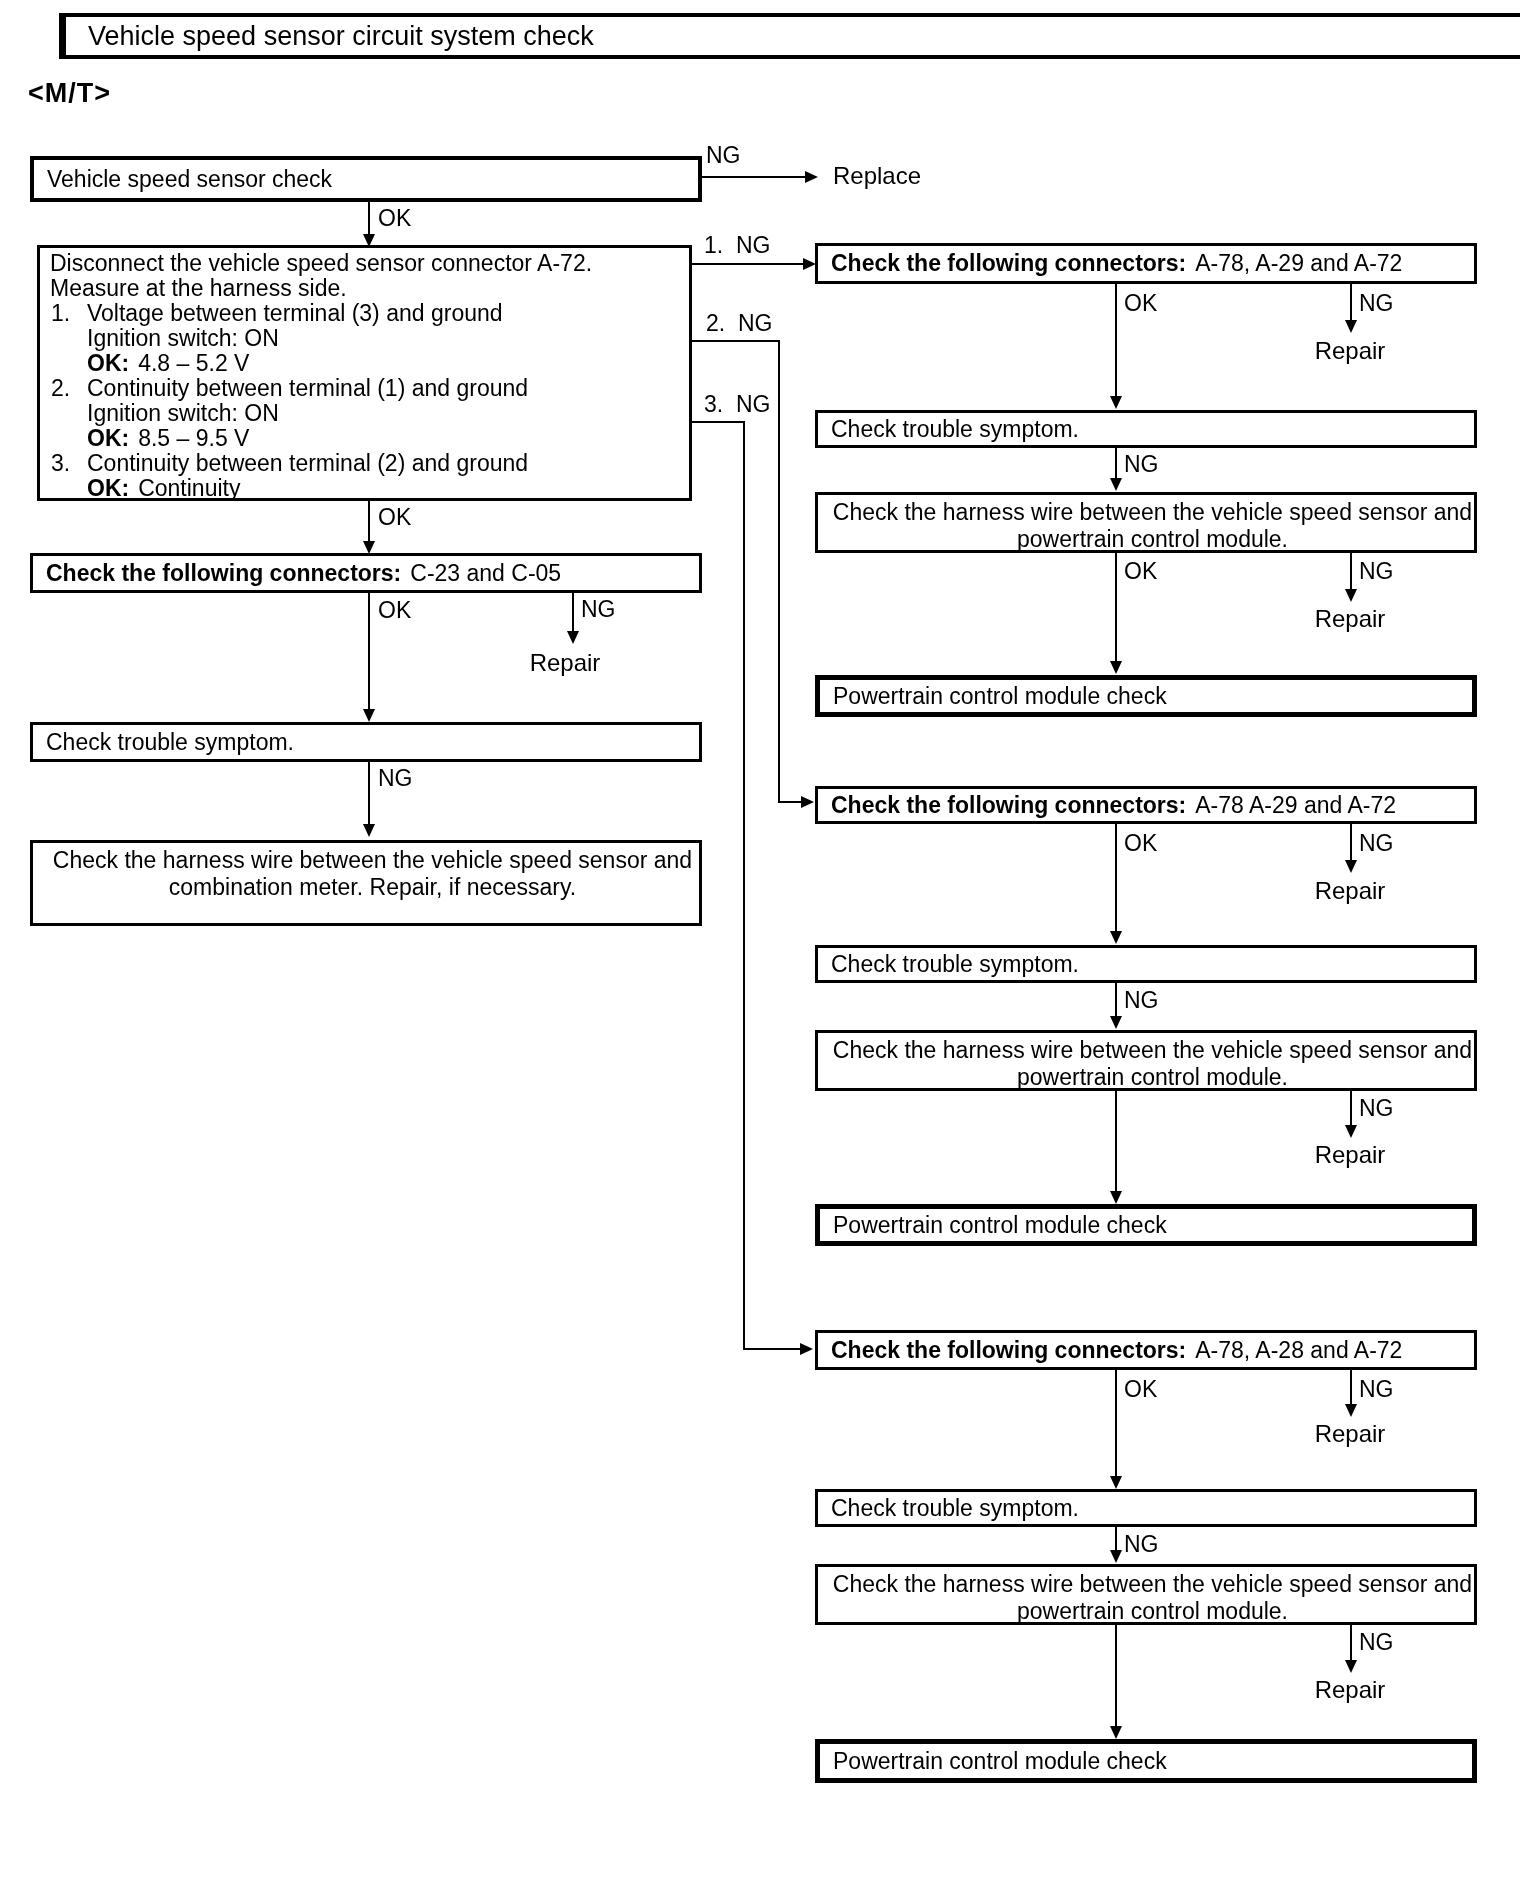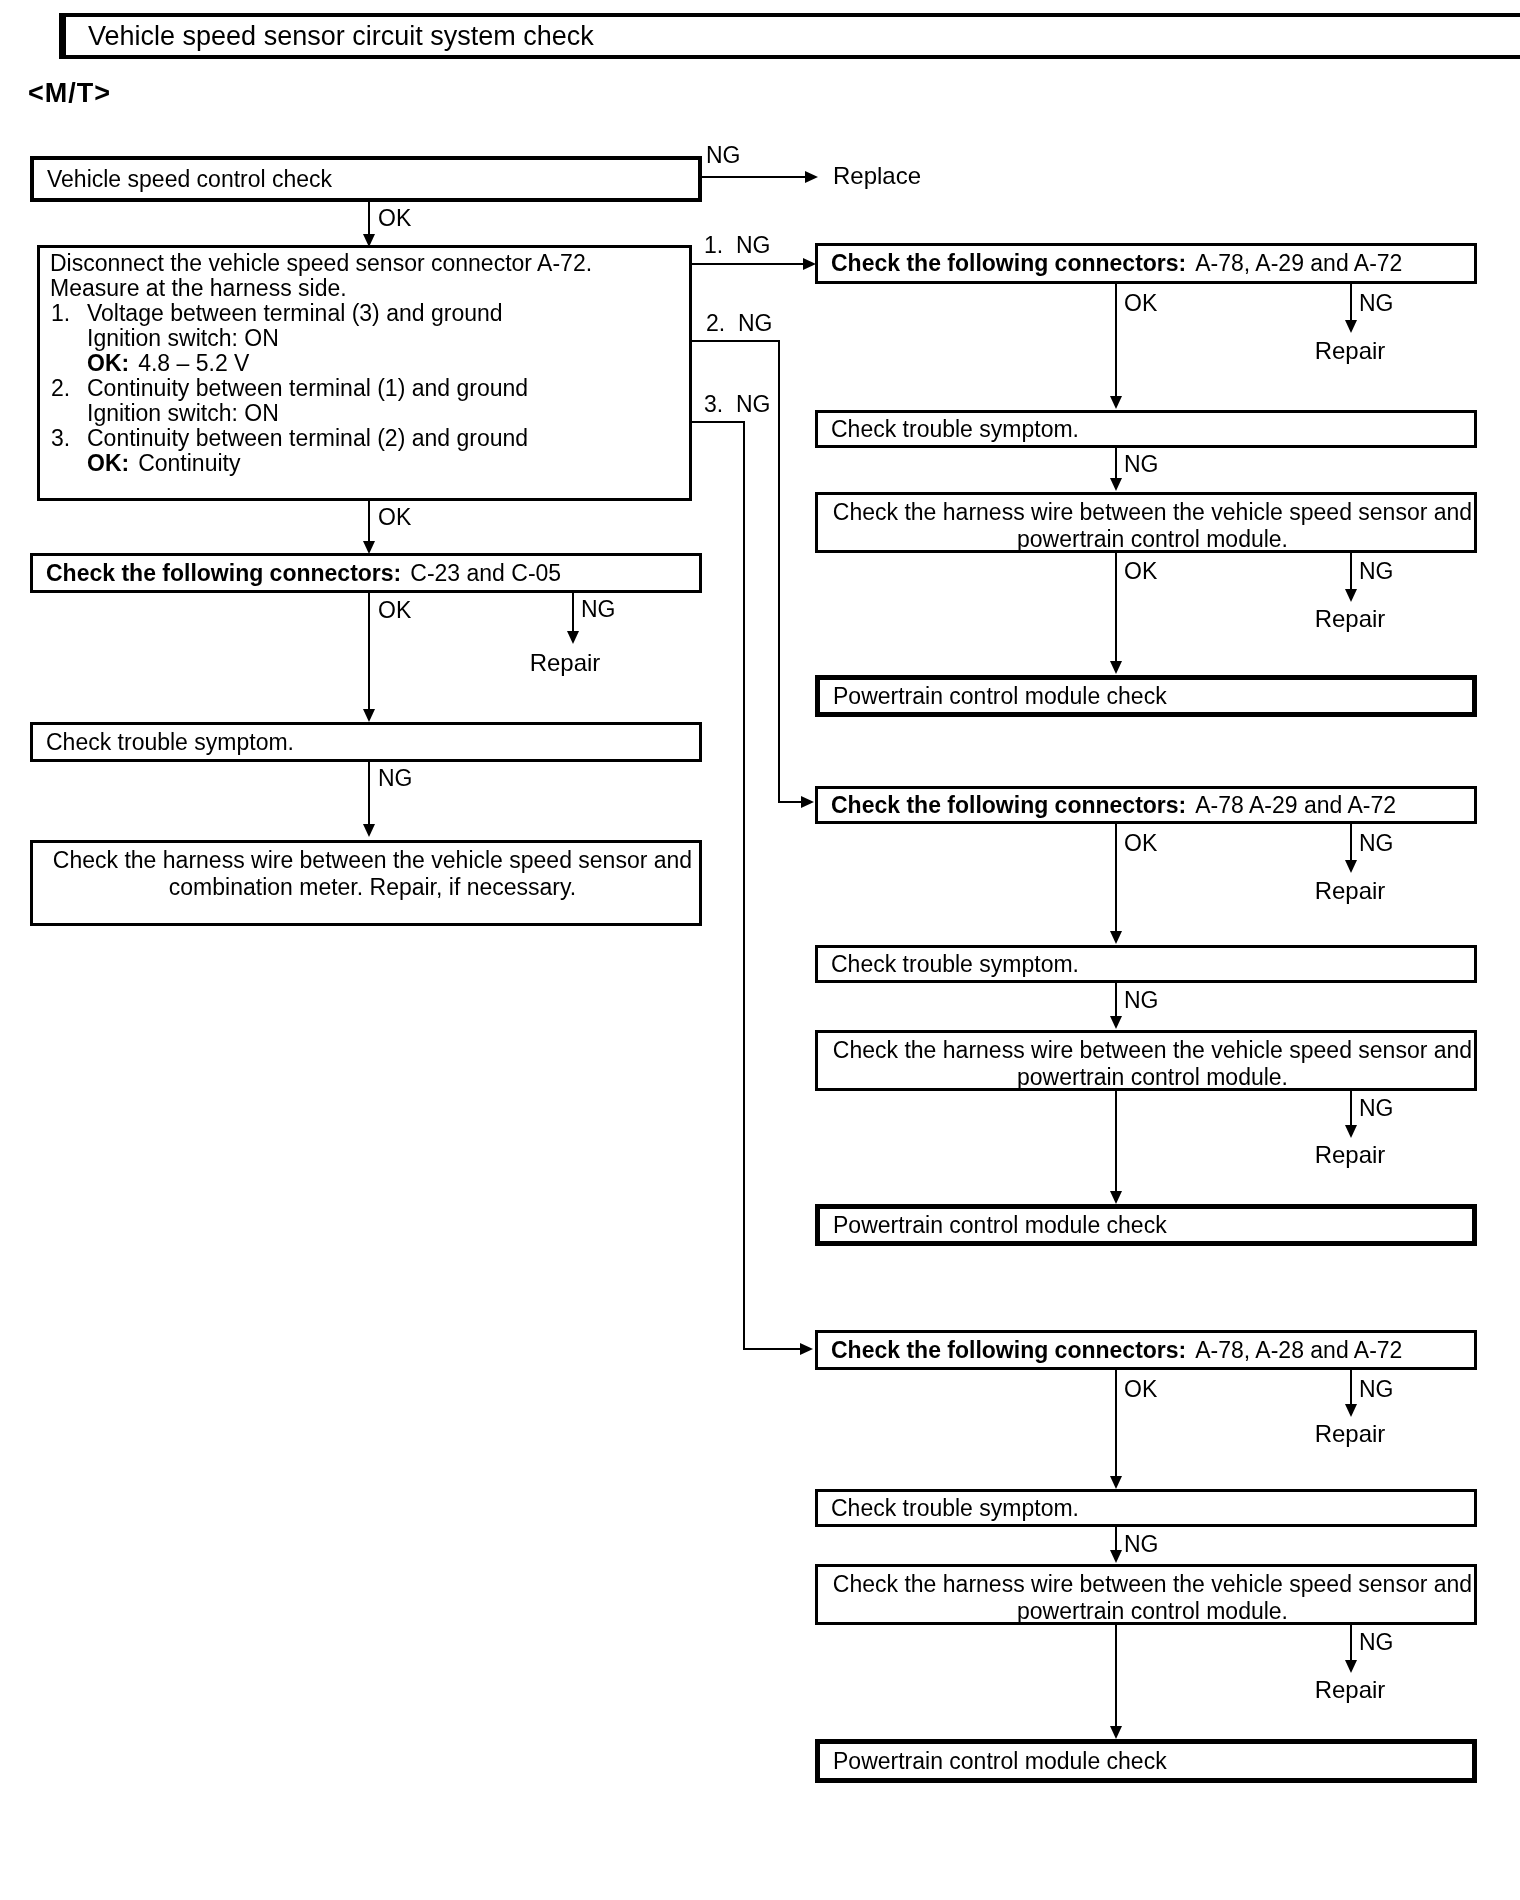--- a/index.html
+++ b/index.html
@@ -40,21 +40,21 @@
 <body>
 
 <div id="page">
 
   <div class="title-bar">
     <span>Vehicle speed sensor circuit system check</span>
   </div>
   <div class="mt">&lt;M/T&gt;</div>
 
   <div class="box box1l" style="left:30px;top:156px;width:672px;height:46px;border-width:4px">
-    <span>Vehicle speed control check</span>
+    <span>Vehicle speed sensor check</span>
   </div>
   <span class="lbl" style="left:706px;top:142px">NG</span>
   <div class="hline" style="left:702px;top:176px;width:104px"></div>
   <div class="ah-r" style="left:805px;top:171px"></div>
   <span class="action" style="left:833px;top:162px">Replace</span>
 
   <span class="lbl" style="left:378px;top:205px">OK</span>
   <div class="vline" style="left:368px;top:202px;height:33px"></div>
   <div class="ah-d" style="left:363px;top:234px"></div>
 
@@ -67,20 +67,23 @@
     </div>
     <div class="bl t">Ignition switch: ON</div>
     <div class="bl t">
       <b class="okk">OK:</b><span>4.8 – 5.2 V</span>
     </div>
     <div class="bl s">
       <span class="num">2.</span>
       <span>Continuity between terminal (1) and ground</span>
     </div>
     <div class="bl t">Ignition switch: ON</div>
+    <div class="bl t">
+      <b class="okk">OK:</b><span>8.5 – 9.5 V</span>
+    </div>
     <div class="bl s">
       <span class="num">3.</span>
       <span>Continuity between terminal (2) and ground</span>
     </div>
     <div class="bl t">
       <b class="okk">OK:</b><span>Continuity</span>
     </div>
   </div>
 
   <span class="lbl" style="left:704px;top:232px">1.&nbsp;&nbsp;NG</span>

